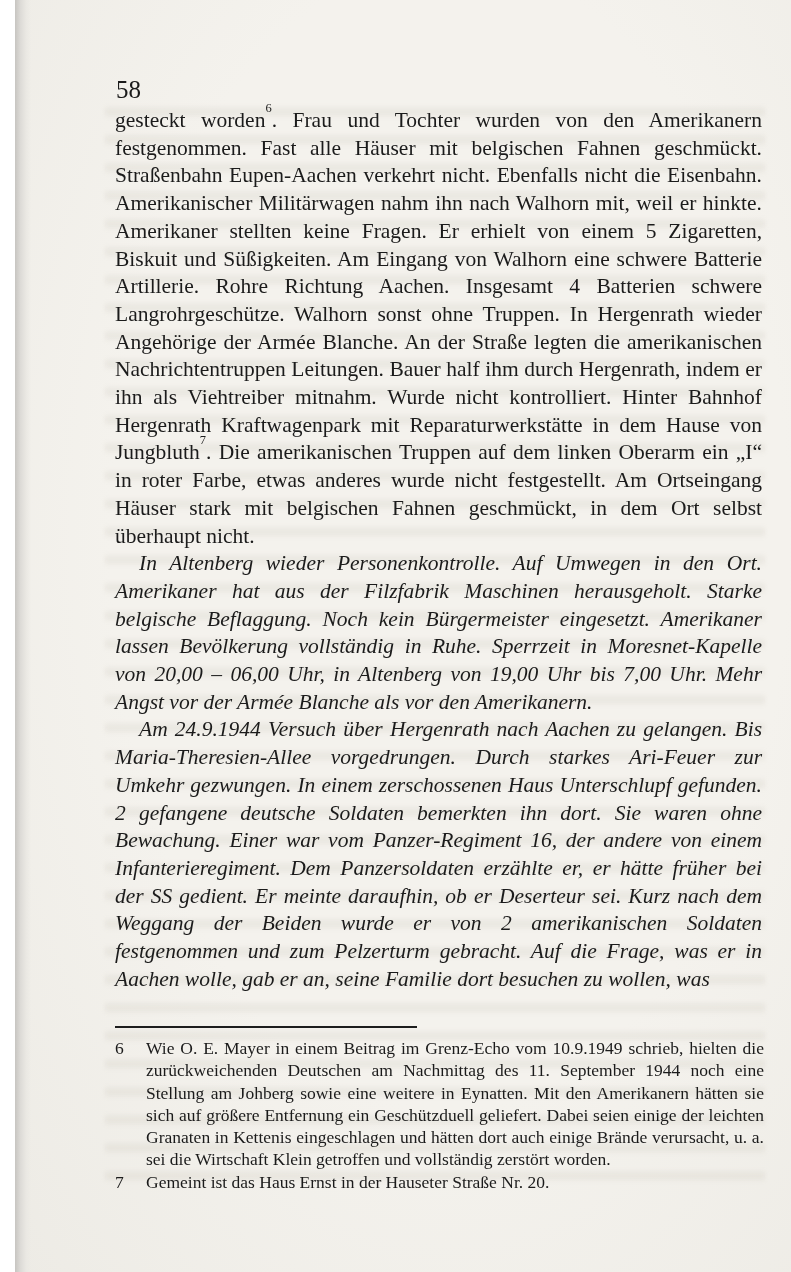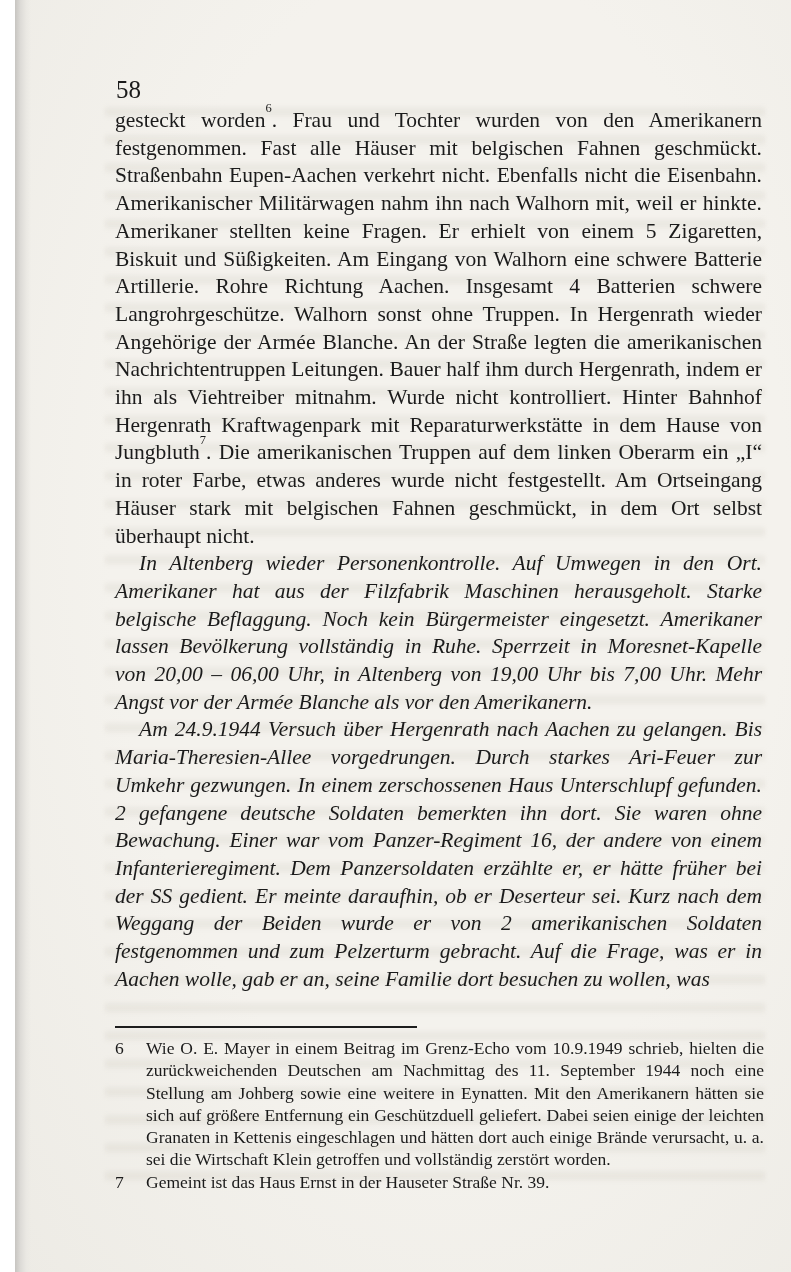--- a/index.html
+++ b/index.html
@@ -105,17 +105,17 @@
 
   <div class="fn-rule"></div>
 
   <div class="footnotes">
     <div class="fn">
       <span class="fn-num">6</span>
       <span class="fn-text">Wie O. E. Mayer in einem Beitrag im Grenz-Echo vom 10.9.1949 schrieb, hielten die zurückweichenden Deutschen am Nachmittag des 11. September 1944 noch eine Stellung am Johberg sowie eine weitere in Eynatten. Mit den Amerikanern hätten sie sich auf größere Entfernung ein Geschützduell geliefert. Dabei seien einige der leichten Granaten in Kettenis eingeschlagen und hätten dort auch einige Brände verursacht, u. a. sei die Wirtschaft Klein getroffen und vollständig zerstört worden.</span>
     </div>
     <div class="fn">
       <span class="fn-num">7</span>
-      <span class="fn-text">Gemeint ist das Haus Ernst in der Hauseter Straße Nr. 39.</span>
+      <span class="fn-text">Gemeint ist das Haus Ernst in der Hauseter Straße Nr. 20.</span>
     </div>
   </div>
 
 </div>
 
 </body></html>

